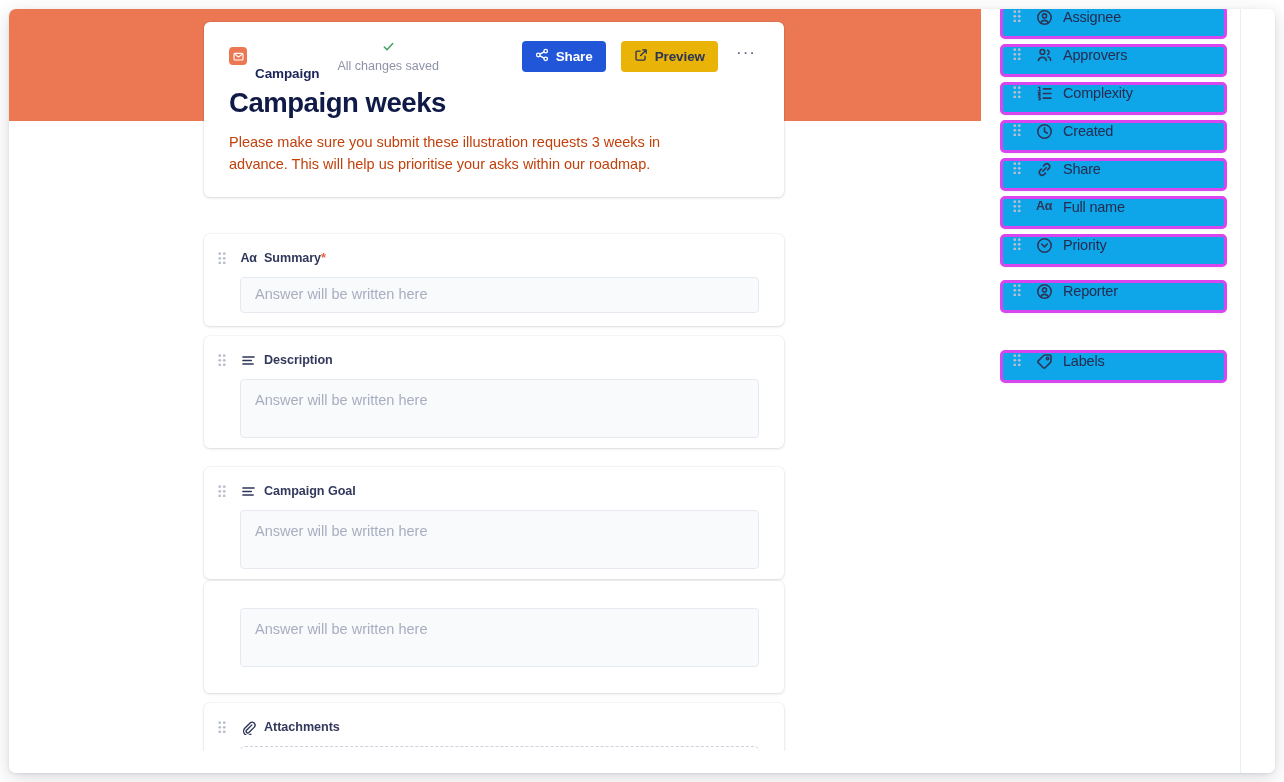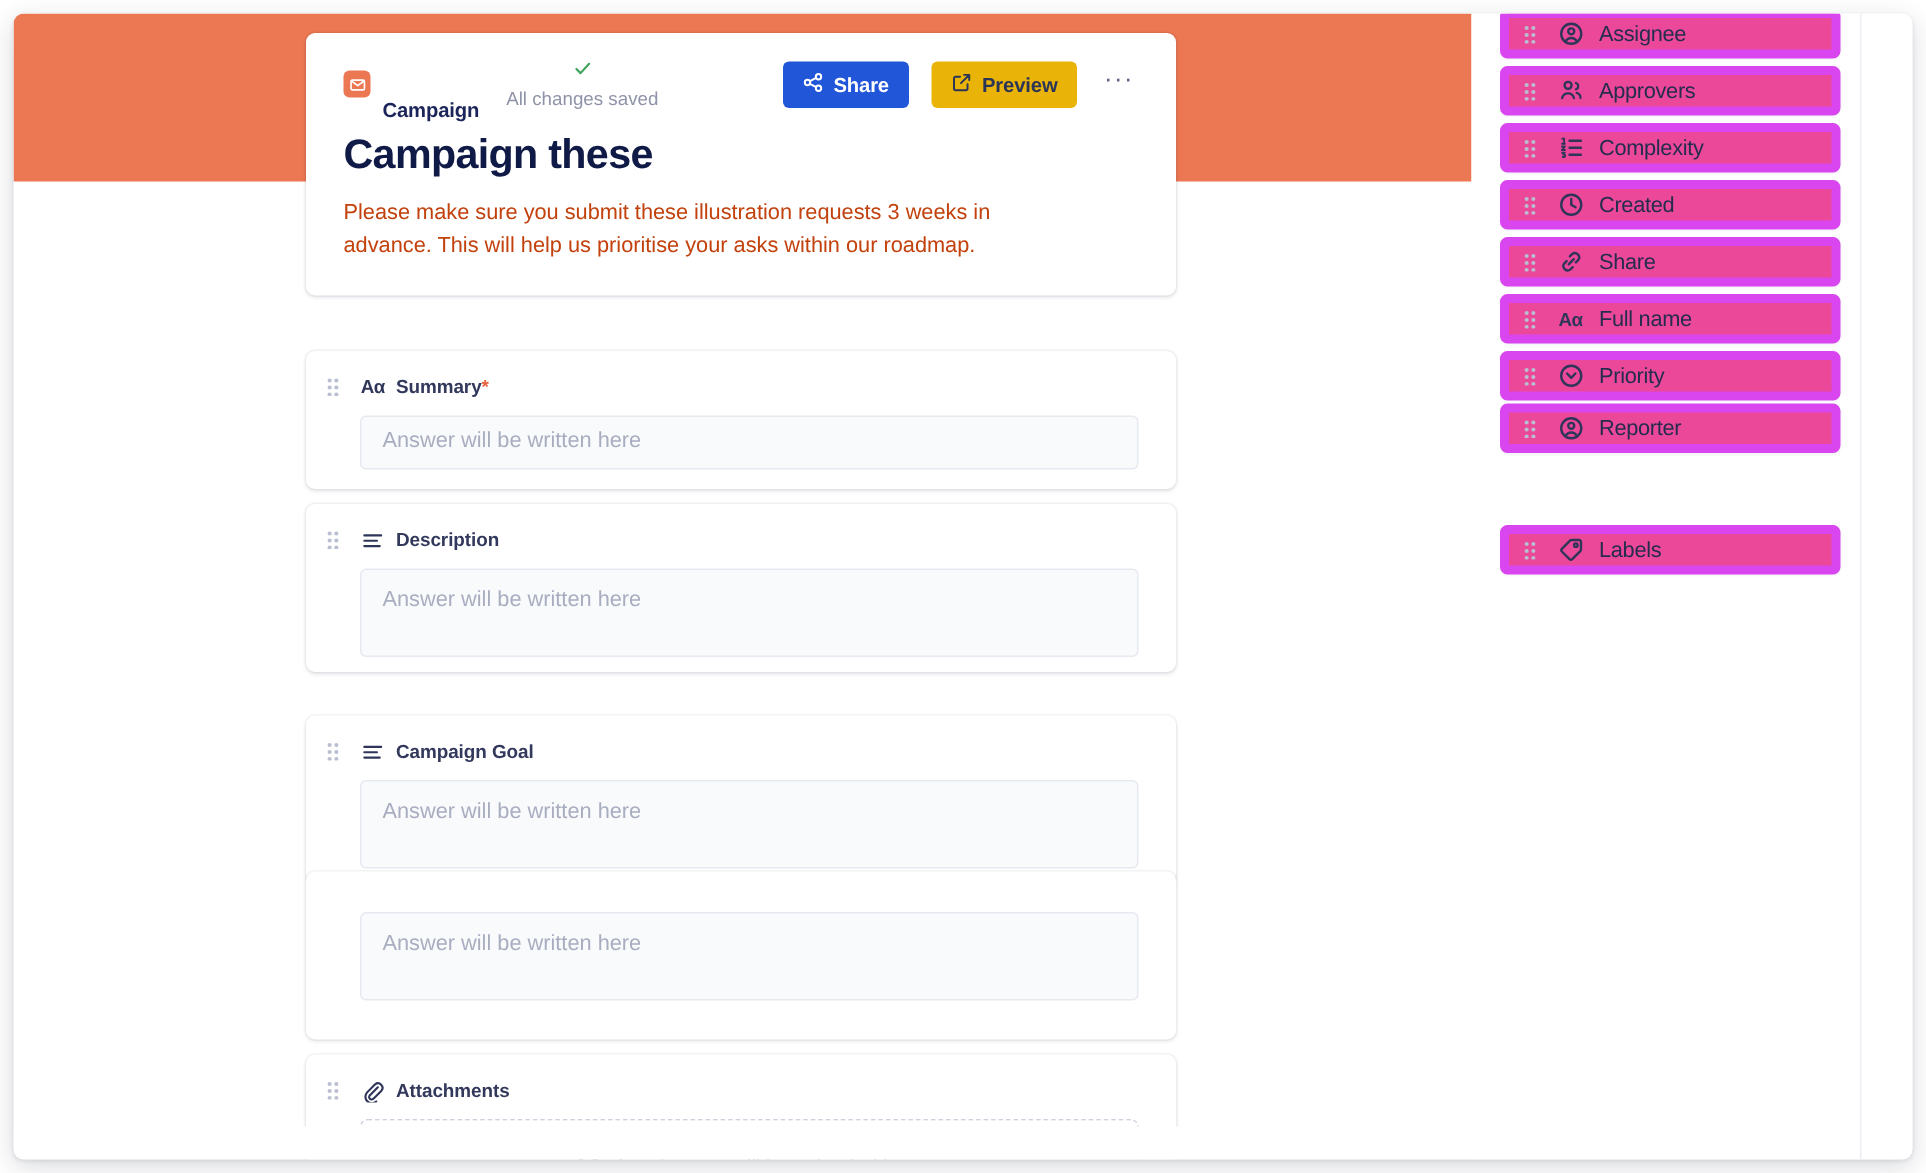--- a/index.html
+++ b/index.html
@@ -247,26 +247,26 @@
     top: 0;
     width: 1px;
     height: 764px;
     background: #eceef3;
   }
   .side-item {
     position: absolute;
     left: 19px;
     width: 227px;
     height: 33px;
-    background: #ec4899;
-    border: 6px solid #d946ef;
+    background: #0ea5e9;
+    border: 3px solid #d946ef;
     border-radius: 5px;
     box-shadow: 0 1px 1.5px rgba(23,31,56,.05);
     display: flex;
-    align-items: center;
+    align-items: flex-start;
     padding-left: 10px;
     cursor: grab;
   }
   .side-handle {
     width: 11px; height: 14px;
     flex: none;
     margin-right: 10px;
     display: flex; align-items: center;
   }
   .side-icon {
@@ -332,21 +332,21 @@
                 <path d="M10 2.2h3.9v3.9M13.5 2.6 7.6 8.5" stroke="#2b3557" stroke-width="1.5" stroke-linecap="round" stroke-linejoin="round"></path>
               </svg>
             </span>
             <span>Preview</span>
           </button>
 
           <button class="btn-more">···</button>
         </div>
       </div>
 
-      <div id="form-title">Campaign these</div>
+      <div id="form-title">Campaign weeks</div>
       <div id="form-desc">Please make sure you submit these illustration requests 3 weeks in advance. This will help us prioritise your asks within our roadmap.</div>
     </div>
 
     <div id="fields-host">
         <div class="field-card" style="top: 225px; height: 92px;">
           <div class="field-label-row">
             <span class="drag-handle">
               <svg width="8" height="12" viewBox="0 0 7.6 11.8">
                 <circle cx="1.6" cy="1.6" r="1.35" fill="#b9bed0"></circle>
                 <circle cx="6" cy="1.6" r="1.35" fill="#b9bed0"></circle>
@@ -377,21 +377,21 @@
             </span>
             <span class="field-icon">
               <svg width="15" height="15" viewBox="0 0 16 16" fill="none">
                 <path d="M2 4.2h12M2 8h9M2 11.8h11" stroke="#2e3558" stroke-width="1.5" stroke-linecap="round"></path>
               </svg>
             </span>
             <span class="field-label">Description</span>
           </div>
           <div class="answer-box multi">Answer will be written here</div>
         </div>
-        <div class="field-card" style="top: 468px; height: 112px;">
+        <div class="field-card" style="top: 458px; height: 112px;">
           <div class="field-label-row">
             <span class="drag-handle">
               <svg width="8" height="12" viewBox="0 0 7.6 11.8">
                 <circle cx="1.6" cy="1.6" r="1.35" fill="#b9bed0"></circle>
                 <circle cx="6" cy="1.6" r="1.35" fill="#b9bed0"></circle>
                 <circle cx="1.6" cy="6.199999999999999" r="1.35" fill="#b9bed0"></circle>
                 <circle cx="6" cy="6.199999999999999" r="1.35" fill="#b9bed0"></circle>
                 <circle cx="1.6" cy="10.799999999999999" r="1.35" fill="#b9bed0"></circle>
                 <circle cx="6" cy="10.799999999999999" r="1.35" fill="#b9bed0"></circle>
               </svg>
@@ -572,21 +572,21 @@
             </svg>
           </span>
           <span class="side-icon">
             <svg width="17" height="17" viewBox="0 0 16 16" fill="none">
               <circle cx="8" cy="8" r="6.3" stroke="#2e3558" stroke-width="1.5"></circle>
               <path d="M5.4 6.6 8 9.3l2.6-2.7" stroke="#2e3558" stroke-width="1.5" stroke-linecap="round" stroke-linejoin="round"></path>
             </svg>
           </span>
           <span class="side-label">Priority</span>
         </div>
-        <div class="side-item" style="top: 260px;">
+        <div class="side-item" style="top: 271px;">
           <span class="side-handle">
             <svg width="8" height="12" viewBox="0 0 7.6 11.8">
               <circle cx="1.6" cy="1.6" r="1.35" fill="#b9bed0"></circle>
               <circle cx="6" cy="1.6" r="1.35" fill="#b9bed0"></circle>
               <circle cx="1.6" cy="6.199999999999999" r="1.35" fill="#b9bed0"></circle>
               <circle cx="6" cy="6.199999999999999" r="1.35" fill="#b9bed0"></circle>
               <circle cx="1.6" cy="10.799999999999999" r="1.35" fill="#b9bed0"></circle>
               <circle cx="6" cy="10.799999999999999" r="1.35" fill="#b9bed0"></circle>
             </svg>
           </span>

